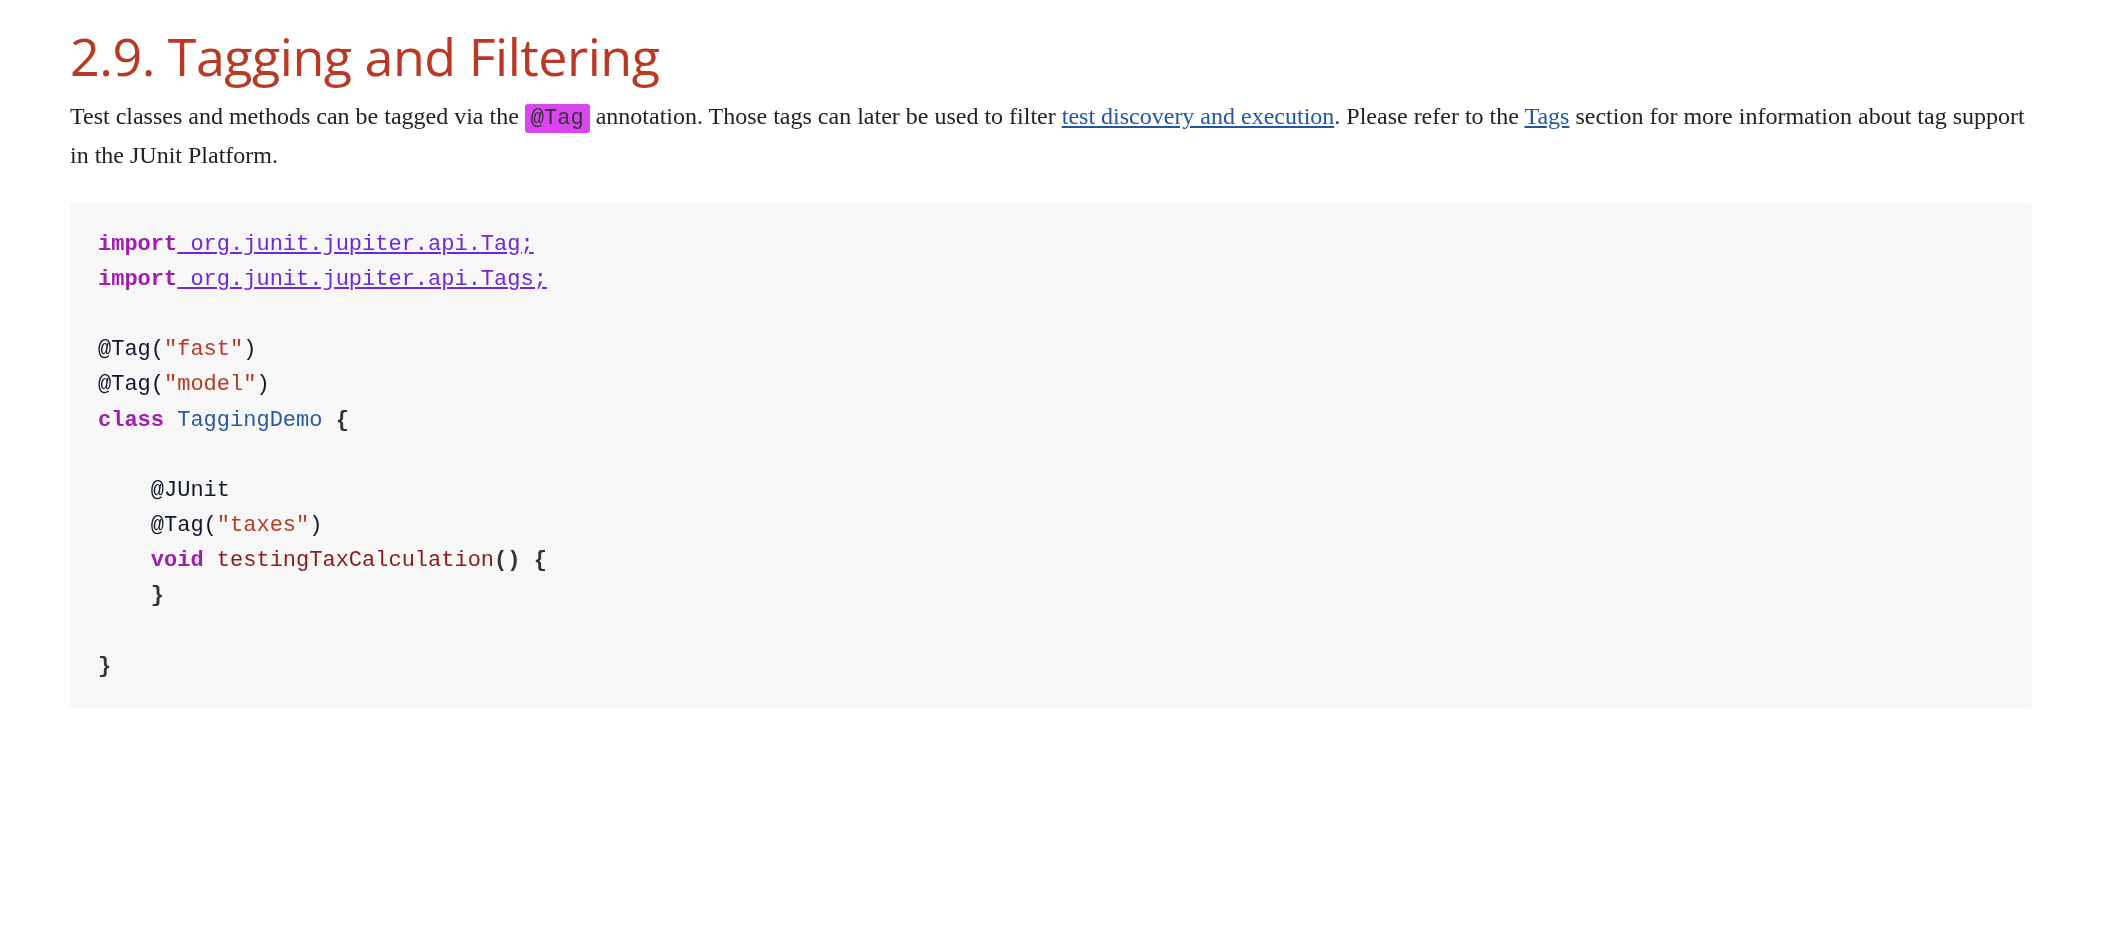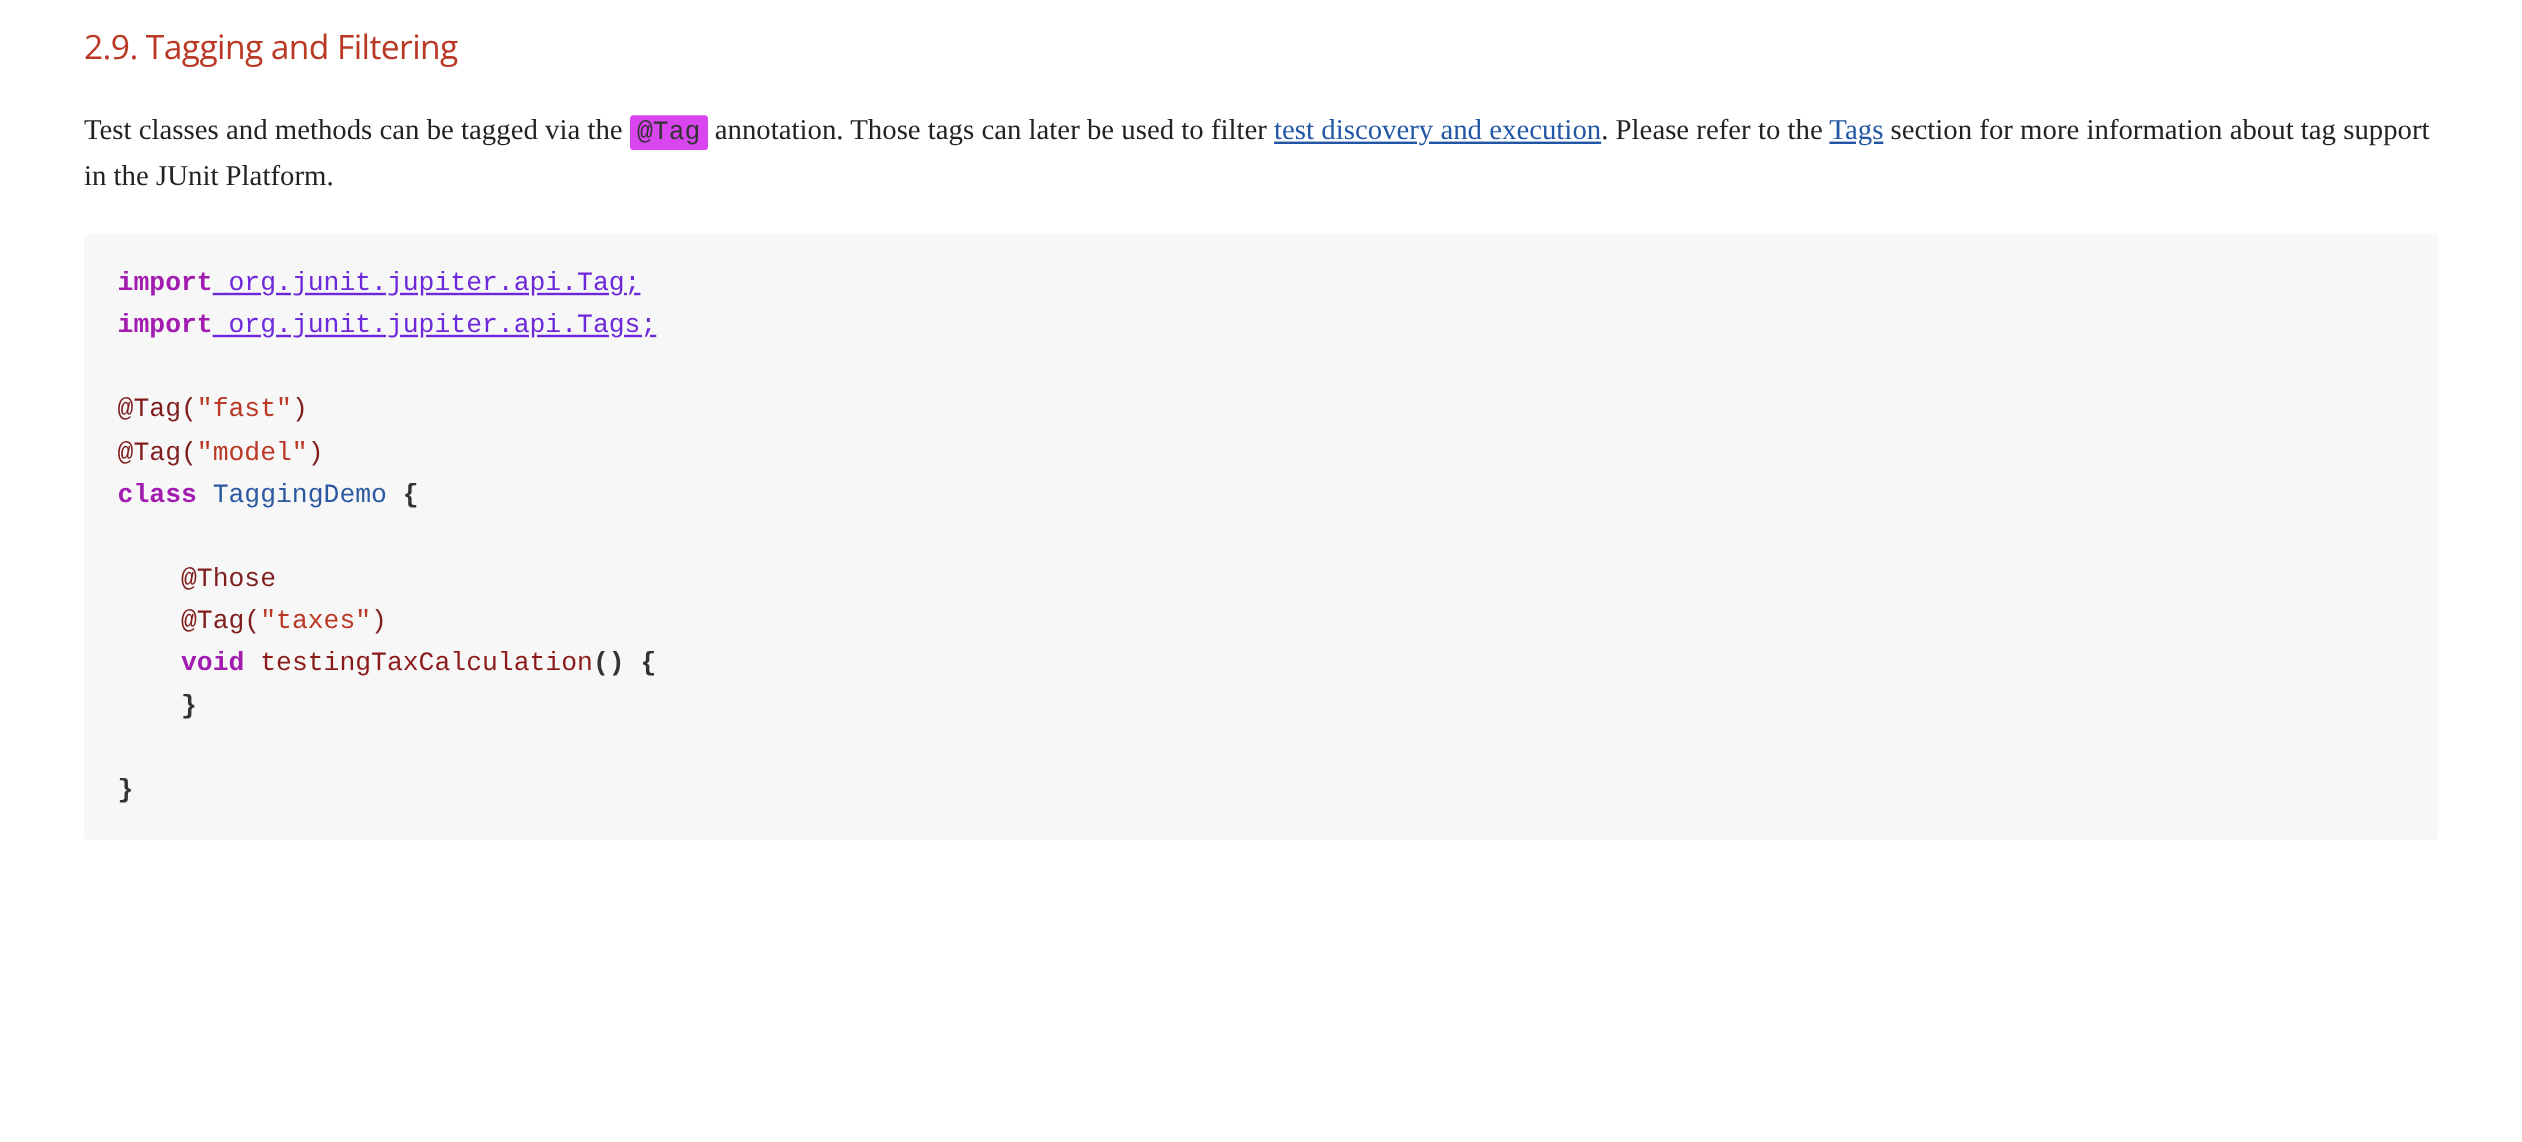--- a/index.html
+++ b/index.html
@@ -11,22 +11,22 @@
       font-family: Georgia, 'Times New Roman', serif;
       background: #ffffff;
       padding: 20px 70px;
       font-size: 15px;
       color: #333;
     }
     h2 {
       font-family: -apple-system, BlinkMacSystemFont, "Segoe UI", "Open Sans", sans-serif;
       color: #ba3925;
       font-weight: 400;
-      font-size: 28px;
-      margin-bottom: 32px;
+      font-size: 52px;
+      margin-bottom: 6px;
       letter-spacing: -0.5px;
     }
     .paragraph {
       font-size: 24px;
       line-height: 1.6;
       color: #222;
       margin-bottom: 28px;
       font-family: Georgia, 'Times New Roman', serif;
     }
     .inline-code {
@@ -48,21 +48,21 @@
       font-size: 22px;
       line-height: 1.6;
       overflow-x: auto;
     }
     .code-block pre {
       font-family: inherit;
       white-space: pre;
     }
     .kw { color: #a21caf; font-weight: bold; }
     .pkg { color: #6d28d9; text-decoration: underline; }
-    .ann { color: #7f1d1d; }
+    .ann { color: #0f172a; }
     .str { color: #ba3925; }
     .cls { color: #2c5aa0; }
     .mth { color: #8b1a1a; }
     .brace { color: #333; font-weight: bold; }
   </style>
 </head>
 <body>
 
 <h2>2.9. Tagging and Filtering</h2>
 
@@ -71,19 +71,19 @@
 </p>
 
 <div class="code-block">
 <pre><span class="kw">import</span><span class="pkg"> org.junit.jupiter.api.Tag;</span>
 <span class="kw">import</span><span class="pkg"> org.junit.jupiter.api.Tags;</span>
 
 <span class="ann">@Tag(</span><span class="str">"fast"</span><span class="ann">)</span>
 <span class="ann">@Tag(</span><span class="str">"model"</span><span class="ann">)</span>
 <span class="kw">class</span><span class="cls"> TaggingDemo </span><span class="brace">{</span>
 
-    <span class="ann">@Those</span>
+    <span class="ann">@JUnit</span>
     <span class="ann">@Tag(</span><span class="str">"taxes"</span><span class="ann">)</span>
     <span class="kw">void</span><span class="mth"> testingTaxCalculation</span><span class="brace">()</span><span class="brace"> {</span>
     <span class="brace">}</span>
 
 <span class="brace">}</span></pre>
 </div>
 
 </body></html>

